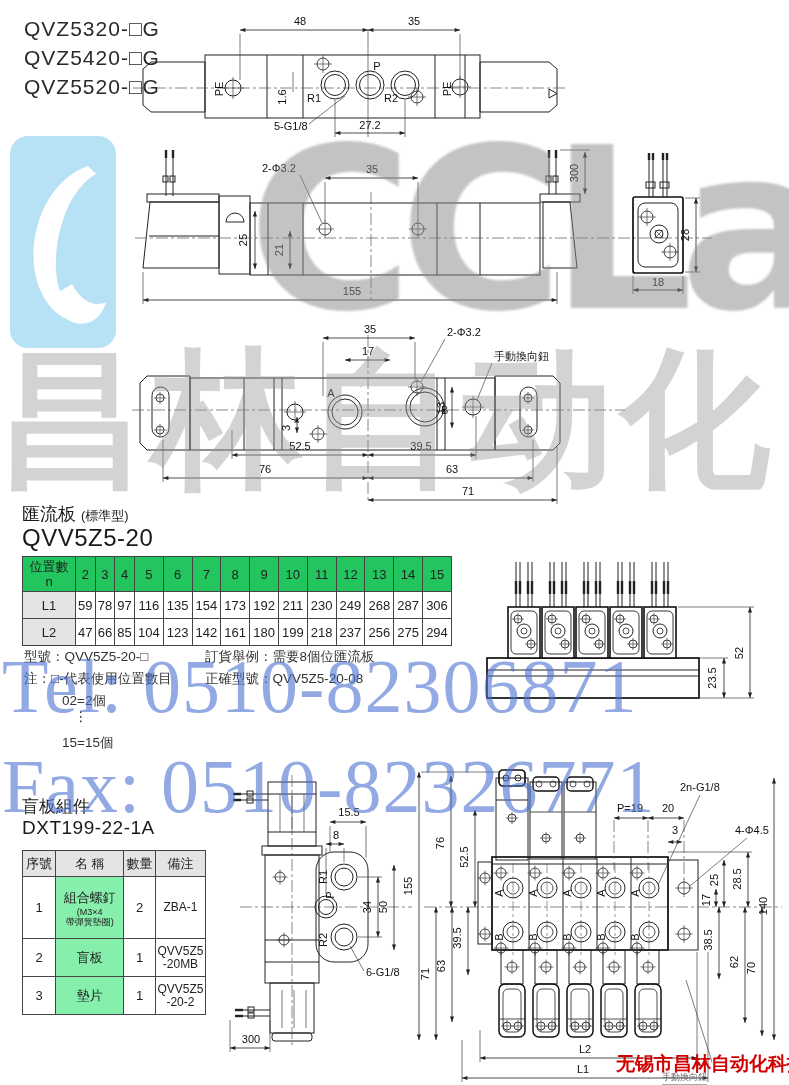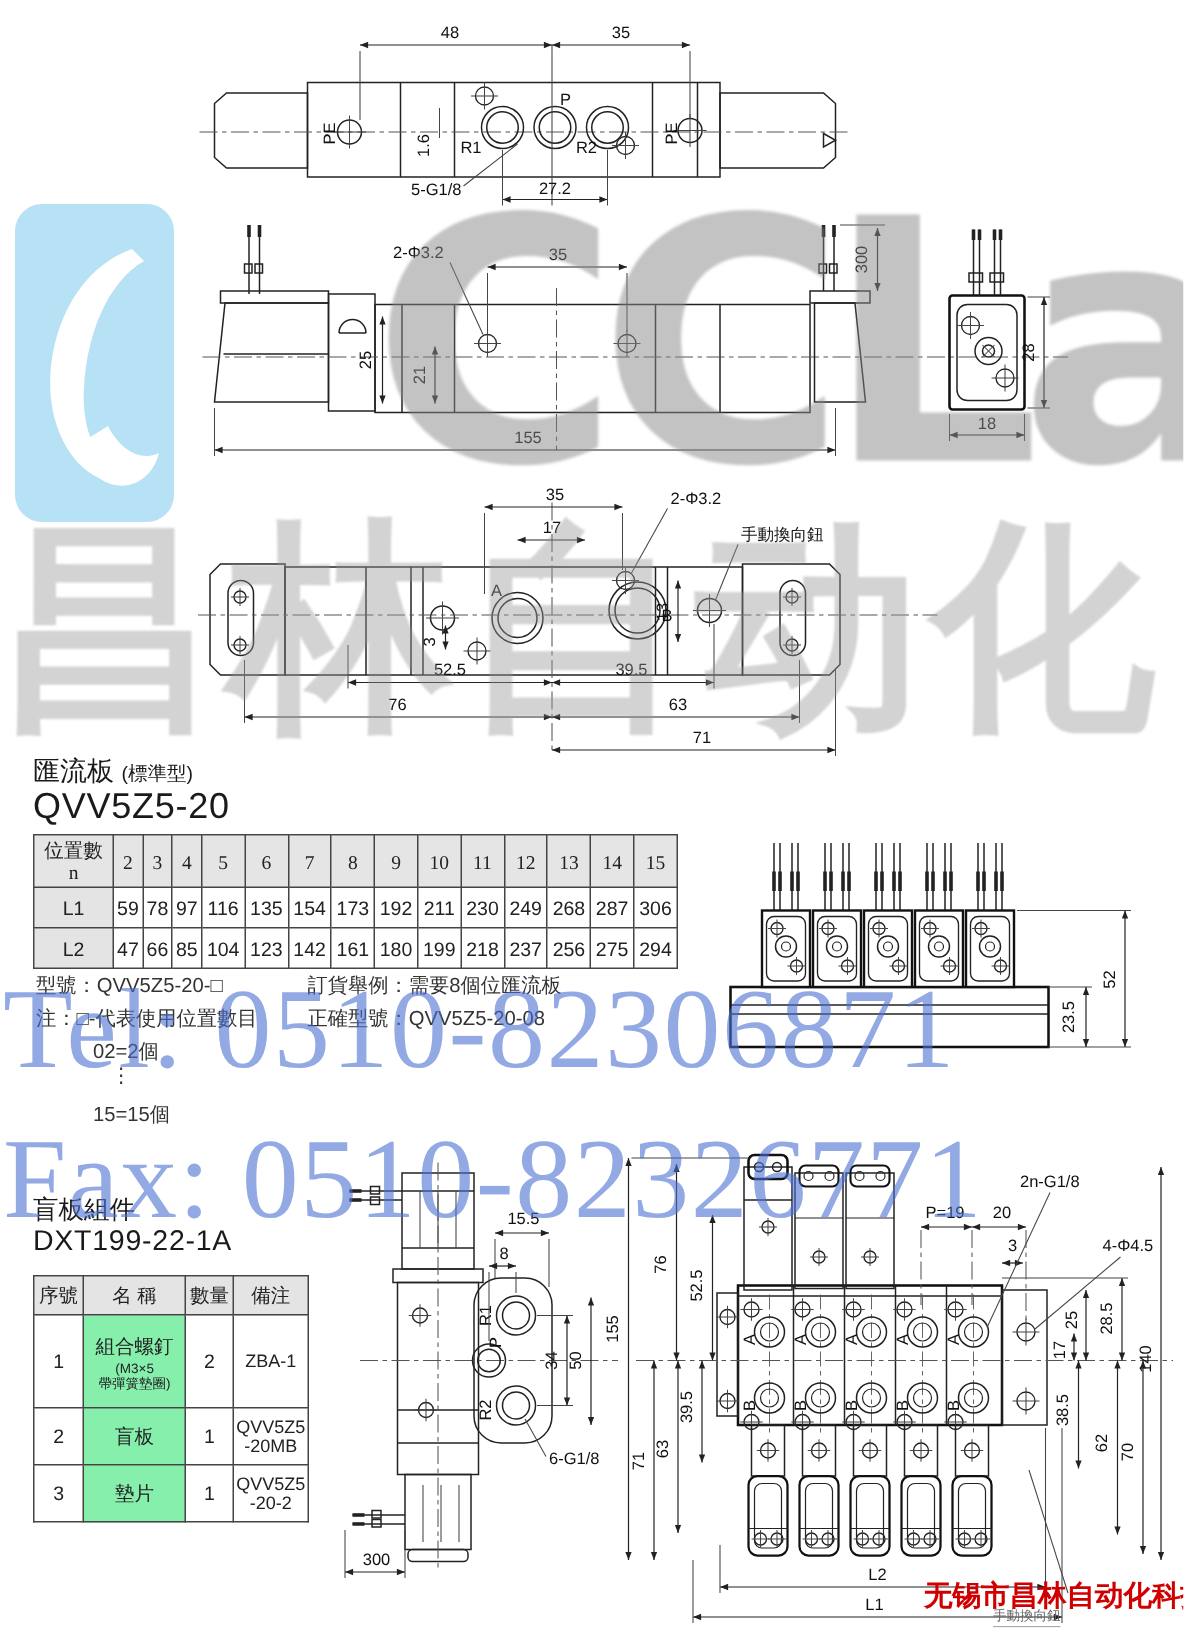--- a/index.html
+++ b/index.html
@@ -22,21 +22,21 @@
   
   .models{left:24px;top:14px;font-size:21px;line-height:29px;letter-spacing:1px;color:#2a2a2a;z-index:3;}
   .sec-title{font-size:18px;color:#1a1a1a;z-index:3;}
   .sec-title small{font-size:13px;}
   .sec-model{font-size:24px;color:#1a1a1a;z-index:3;letter-spacing:.5px;}
   .note{font-size:13.5px;color:#333;z-index:3;white-space:nowrap;}
   
   table{border-collapse:collapse;z-index:3;position:absolute;background:transparent;}
   td,th{border:1px solid #444;font-weight:normal;text-align:center;padding:0;}
   .t1{left:22px;top:556px;width:430px;font-size:13px;}
-  .t1 th{background:#e5e5e5;height:34px;line-height:15px;font-family:Liberation Serif, serif;}
+  .t1 th{background:#22c55e;height:34px;line-height:15px;}
   .t1 td{height:26px;}
   .t1 td.lab{background:#e4e4e4;}
   .t2{left:22px;top:850px;width:184px;font-size:13px;}
   .t2 th{background:#e4e4e4;height:25px;}
   .t2 td.nm{background:#86efac;}
   .t2 .sub{font-size:9px;line-height:10px;display:block;}
   .t2 .nt{font-size:12px;line-height:13px;display:block;}
   
   #dwg{left:0;top:0;z-index:2;}
   #dwg .s{stroke:#222;stroke-width:1;fill:none;}
@@ -52,20 +52,25 @@
 
 <div class="page">
 
   <div class="abs logo-sq">
     <svg width="106" height="212" viewBox="0 0 106 212">
       <path d="M78 30 C38 44 20 92 24 130 C28 166 52 190 74 184 C56 176 44 152 46 122 C48 86 62 52 86 38 Z" fill="#fff"></path>
       <path d="M62 148 C70 164 84 172 96 166 C92 182 78 192 62 186 C50 181 44 170 46 158 Z" fill="#fff"></path>
     </svg>
   </div>
 
+  <div class="abs models">
+    <div>QVZ5320-□G</div>
+    <div>QVZ5420-□G</div>
+    <div>QVZ5520-□G</div>
+  </div>
 
   <svg id="dwg" class="abs" width="789" height="1085" viewBox="0 0 789 1085">
     <defs>
       <marker id="ar" viewBox="0 0 10 10" refX="9.5" refY="5" markerWidth="7.5" markerHeight="7.5" orient="auto-start-reverse">
         <path d="M0.5,1.5 L9.5,5 L0.5,8.5 Z" fill="#222"></path>
       </marker>
       <g id="c4">
           <circle r="4" stroke="#222" fill="none" stroke-width=".9"></circle>
           <line x1="-6" y1="0" x2="6" y2="0" stroke="#444" stroke-width=".7"></line>
           <line x1="0" y1="-6" x2="0" y2="6" stroke="#444" stroke-width=".7"></line>
@@ -566,21 +571,21 @@
         <tr>
       <th style="width:38px;">序號</th>
       <th style="width:80px;">名 稱</th>
       <th style="width:36px;">數量</th>
       <th style="width:50px;">備注</th>
     </tr>
     <tr style="height:62px;">
       <td>1</td>
       <td class="nm">
         <span>組合螺釘</span>
-        <span class="sub">(M3×5</span>
+        <span class="sub">(M3×4</span>
         <span class="sub">帶彈簧墊圈)</span>
       </td>
       <td>2</td>
       <td>
         <span class="nt">ZBA-1</span>
         <span class="nt"></span>
       </td>
     </tr>
     <tr style="height:38px;">
       <td>2</td>

